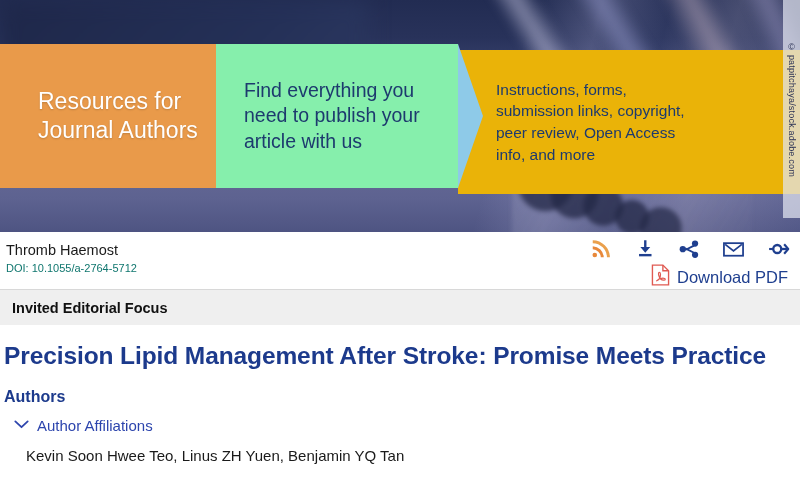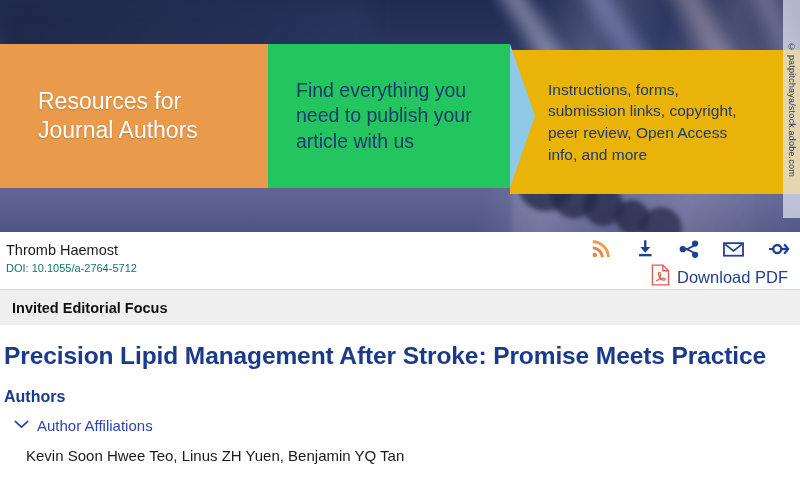--- a/index.html
+++ b/index.html
@@ -53,28 +53,28 @@
       radial-gradient(circle at 50% 70%, rgba(35,40,70,.75) 0 12%, rgba(0,0,0,0) 14%),
       radial-gradient(circle at 62% 86%, rgba(35,40,70,.70) 0 12%, rgba(0,0,0,0) 14%),
       linear-gradient(120deg, rgba(190,190,215,0.18), rgba(140,140,180,0.05));
     filter:blur(2.2px);
   }
 
   
   .panels { position:absolute; left:0; top:44px; height:144px; width:100%; display:flex; }
   .panel { position:relative; height:144px; display:flex; align-items:center; }
   .panel-orange {
-    width:268px; background:#e99a4a; padding-left:38px;
+    width:216px; background:#e99a4a; padding-left:38px;
   }
   .panel-orange .panel-text{
     color:#ffffff; font-size:23px; line-height:1.26; font-weight:400;
     text-shadow:0 1px 2px rgba(0,0,0,.18);
   }
   .panel-mid {
-    width:242px; background:#22c55e; padding-left:28px;
+    width:242px; background:#86efac; padding-left:28px;
   }
   .panel-mid .panel-text{
     color:#1d3a6e; font-size:19.5px; line-height:1.30; font-weight:400;
   }
   
   .chevron {
     position:absolute; right:-25px; top:0; width:25px; height:144px;
     background:#8ecae8;
     clip-path:polygon(0 0, 0 100%, 100% 50%);
     z-index:2;

